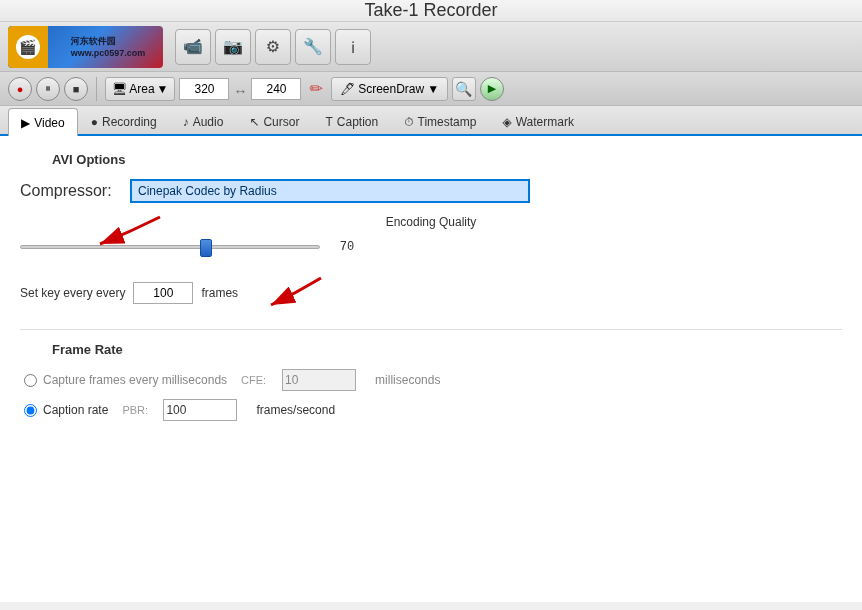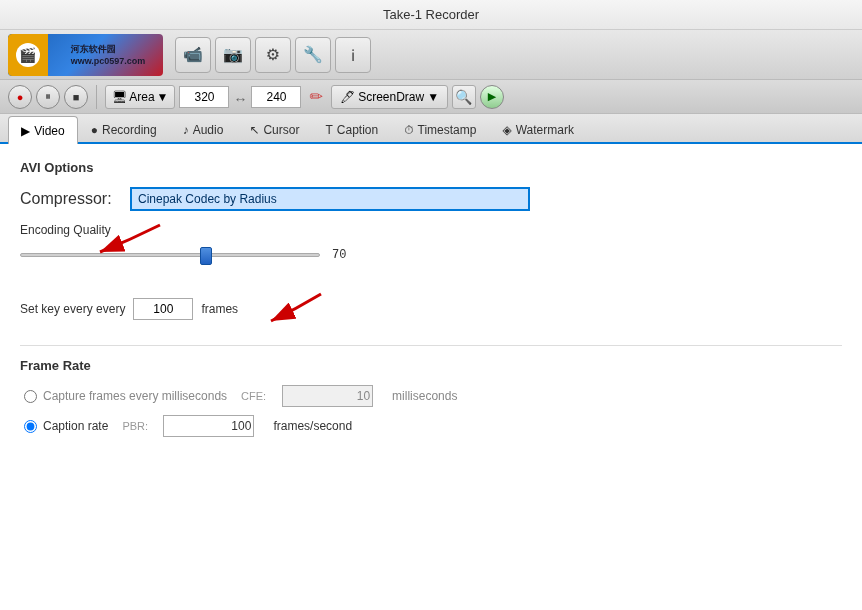--- a/index.html
+++ b/index.html
@@ -8,27 +8,27 @@
       height: 610px;
       background: #f0f0f0;
       font-family: 'Segoe UI', Tahoma, Arial, sans-serif;
       font-size: 13px;
       overflow: hidden;
     }
 
     
     .title-bar {
       background: linear-gradient(to bottom, #f5f5f5, #e8e8e8);
-      height: 30px;
+      height: 22px;
       display: flex;
       align-items: center;
       justify-content: center;
       border-bottom: 1px solid #ccc;
       color: #333;
-      font-size: 13px;
+      font-size: 18px;
       text-align: center;
     }
 
     
     .logo-toolbar {
       background: linear-gradient(to bottom, #e8e8e8, #d0d0d0);
       height: 50px;
       display: flex;
       align-items: center;
       padding: 4px 8px;
@@ -212,20 +212,21 @@
       padding: 16px 20px;
       height: calc(610px - 30px - 50px - 34px - 30px);
       overflow-y: auto;
     }
 
     .section-title {
       font-size: 13px;
       font-weight: bold;
       color: #333;
       margin-bottom: 12px;
+      margin-left: 32px;
     }
 
     .form-row {
       display: flex;
       align-items: center;
       margin-bottom: 12px;
     }
 
     .form-label {
       width: 110px;
@@ -238,21 +239,22 @@
       height: 24px;
       border: 2px solid #0078d7;
       background: #cce4ff;
       color: #003366;
       font-size: 12px;
       padding: 0 6px;
       max-width: 400px;
     }
 
     .encoding-section {
-      margin-bottom: 24px;
+      margin-bottom: 16px;
+      text-align: center;
     }
 
     .encoding-label {
       font-size: 12px;
       color: #333;
       margin-bottom: 8px;
     }
 
     .slider-row {
       display: flex;
@@ -351,26 +353,26 @@
     .radio-label {
       font-size: 12px;
       color: #888;
     }
 
     .radio-label.active {
       color: #333;
     }
 
     .inline-input {
-      width: 91px;
+      width: 74px;
       height: 22px;
       border: 1px solid #aaa;
       background: #f0f0f0;
       font-size: 12px;
-      text-align: right;
+      text-align: left;
       padding: 2px;
       color: #888;
     }
 
     .inline-input.enabled {
       background: white;
       color: #333;
     }
 
     .unit-label {

